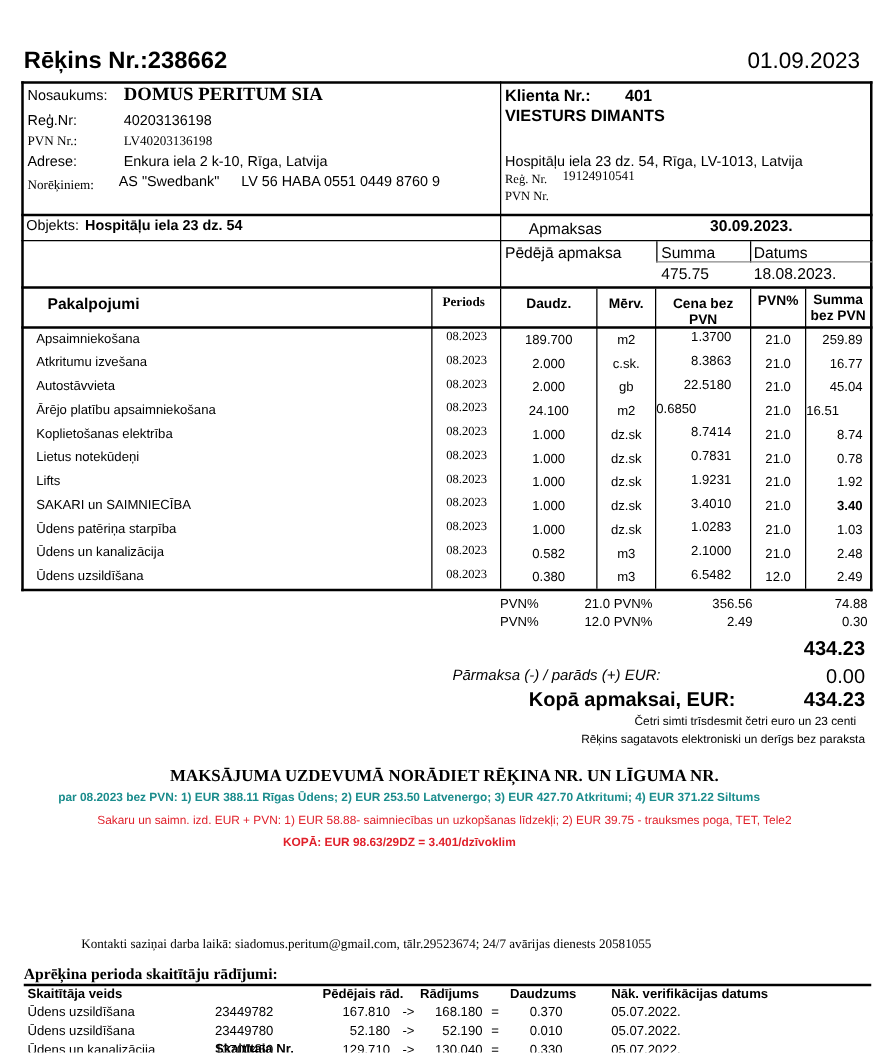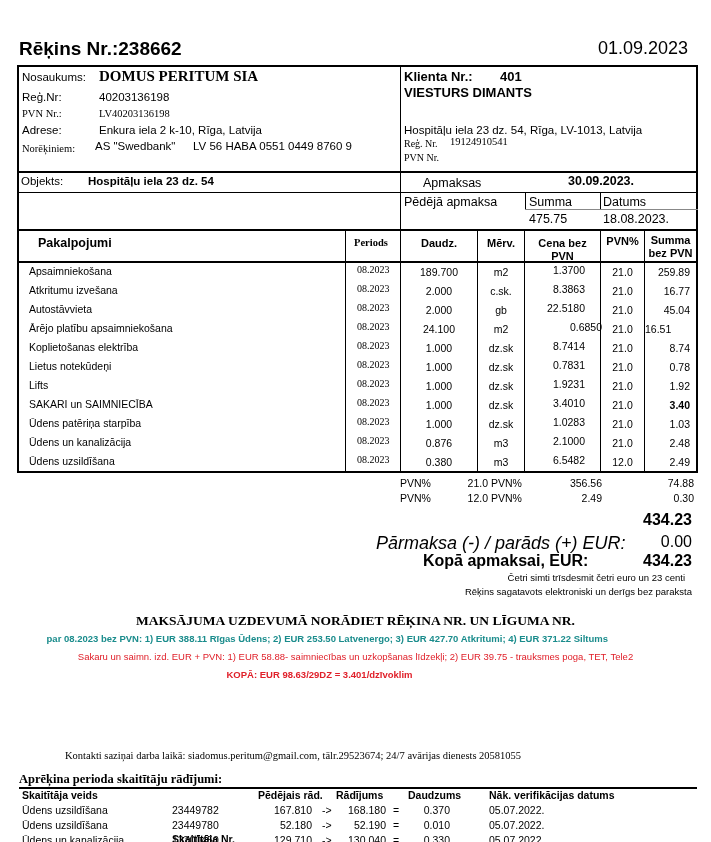--- a/index.html
+++ b/index.html
@@ -73,21 +73,21 @@
 
 <div class="abs bold" style="left:404px;top:69px;font-size:13px;">Klienta Nr.:</div>
 <div class="abs bold" style="left:500px;top:69px;font-size:13px;">401</div>
 <div class="abs bold" style="left:404px;top:85px;font-size:13px;">VIESTURS DIMANTS</div>
 <div class="abs lbl" style="left:404px;top:124px;">Hospitāļu iela 23 dz. 54, Rīga, LV-1013, Latvija</div>
 <div class="abs serif" style="left:404px;top:138px;font-size:10px;">Reģ. Nr.</div>
 <div class="abs serif" style="left:450px;top:136px;font-size:10.5px;">19124910541</div>
 <div class="abs serif" style="left:404px;top:152px;font-size:10px;">PVN Nr.</div>
 
 <div class="abs lbl" style="left:21px;top:175px;">Objekts:</div>
-<div class="abs lbl bold" style="left:88px;top:175px;">Hospitāļu iela 23 dz. 54</div>
+<div class="abs lbl bold" style="left:68px;top:175px;">Hospitāļu iela 23 dz. 54</div>
 <div class="abs" style="left:423px;top:176px;font-size:12.5px;">Apmaksas</div>
 <div class="abs bold" style="left:568px;top:174px;font-size:12.5px;">30.09.2023.</div>
 <div class="abs" style="left:404px;top:195px;font-size:12.5px;">Pēdējā apmaksa</div>
 <div class="abs" style="left:529px;top:195px;font-size:12.5px;">Summa</div>
 <div class="abs" style="left:603px;top:195px;font-size:12.5px;">Datums</div>
 <div class="abs" style="left:529px;top:212px;font-size:12.5px;">475.75</div>
 <div class="abs" style="left:603px;top:212px;font-size:12.5px;">18.08.2023.</div>
 
 <div class="abs bold" style="left:38px;top:236px;font-size:12.5px;">Pakalpojumi</div>
 <div class="abs serif bold" style="left:354px;top:237px;font-size:10.5px;">Periods</div>
@@ -122,21 +122,21 @@
     <div class="abs cell-period" style="left:357px;top:302px;">08.2023</div>
     <div class="abs cell-num" style="left:401px;width:76px;text-align:center;top:304px;">2.000</div>
     <div class="abs cell-num" style="left:478px;width:46px;text-align:center;top:304px;">gb</div>
     <div class="abs cell-num" style="left:525px;width:60px;text-align:right;top:302px;">22.5180</div>
     <div class="abs cell-num" style="left:601px;width:43px;text-align:center;top:304px;">21.0</div>
     <div class="abs cell-num" style="left:645px;width:45px;text-align:right;top:304px;">45.04</div>
     <div class="abs row-label" style="left:29px;top:322px;">Ārējo platību apsaimniekošana</div>
     <div class="abs cell-period" style="left:357px;top:321px;">08.2023</div>
     <div class="abs cell-num" style="left:401px;width:76px;text-align:center;top:323px;">24.100</div>
     <div class="abs cell-num" style="left:478px;width:46px;text-align:center;top:323px;">m2</div>
-    <div class="abs cell-num" style="left:556px;width:60px;text-align:center;top:321px;">0.6850</div>
+    <div class="abs cell-num" style="left:525px;width:60px;text-align:left;top:321px;">0.6850</div>
     <div class="abs cell-num" style="left:601px;width:43px;text-align:center;top:323px;">21.0</div>
     <div class="abs cell-num" style="left:645px;width:45px;top:323px;">16.51</div>
     <div class="abs row-label" style="left:29px;top:341px;">Koplietošanas elektrība</div>
     <div class="abs cell-period" style="left:357px;top:340px;">08.2023</div>
     <div class="abs cell-num" style="left:401px;width:76px;text-align:center;top:342px;">1.000</div>
     <div class="abs cell-num" style="left:478px;width:46px;text-align:center;top:342px;">dz.sk</div>
     <div class="abs cell-num" style="left:525px;width:60px;text-align:right;top:340px;">8.7414</div>
     <div class="abs cell-num" style="left:601px;width:43px;text-align:center;top:342px;">21.0</div>
     <div class="abs cell-num" style="left:645px;width:45px;text-align:right;top:342px;">8.74</div>
     <div class="abs row-label" style="left:29px;top:360px;">Lietus notekūdeņi</div>
@@ -162,21 +162,21 @@
     <div class="abs cell-num" style="left:645px;width:45px;text-align:right;top:399px;font-weight:bold;">3.40</div>
     <div class="abs row-label" style="left:29px;top:417px;">Ūdens patēriņa starpība</div>
     <div class="abs cell-period" style="left:357px;top:416px;">08.2023</div>
     <div class="abs cell-num" style="left:401px;width:76px;text-align:center;top:418px;">1.000</div>
     <div class="abs cell-num" style="left:478px;width:46px;text-align:center;top:418px;">dz.sk</div>
     <div class="abs cell-num" style="left:525px;width:60px;text-align:right;top:416px;">1.0283</div>
     <div class="abs cell-num" style="left:601px;width:43px;text-align:center;top:418px;">21.0</div>
     <div class="abs cell-num" style="left:645px;width:45px;text-align:right;top:418px;">1.03</div>
     <div class="abs row-label" style="left:29px;top:436px;">Ūdens un kanalizācija</div>
     <div class="abs cell-period" style="left:357px;top:435px;">08.2023</div>
-    <div class="abs cell-num" style="left:401px;width:76px;text-align:center;top:437px;">0.876</div>
+    <div class="abs cell-num" style="left:401px;width:76px;text-align:center;top:437px;">0.582</div>
     <div class="abs cell-num" style="left:478px;width:46px;text-align:center;top:437px;">m3</div>
     <div class="abs cell-num" style="left:525px;width:60px;text-align:right;top:435px;">2.1000</div>
     <div class="abs cell-num" style="left:601px;width:43px;text-align:center;top:437px;">21.0</div>
     <div class="abs cell-num" style="left:645px;width:45px;text-align:right;top:437px;">2.48</div>
     <div class="abs row-label" style="left:29px;top:455px;">Ūdens uzsildīšana</div>
     <div class="abs cell-period" style="left:357px;top:454px;">08.2023</div>
     <div class="abs cell-num" style="left:401px;width:76px;text-align:center;top:456px;">0.380</div>
     <div class="abs cell-num" style="left:478px;width:46px;text-align:center;top:456px;">m3</div>
     <div class="abs cell-num" style="left:525px;width:60px;text-align:right;top:454px;">6.5482</div>
     <div class="abs cell-num" style="left:601px;width:43px;text-align:center;top:456px;">12.0</div>
@@ -190,21 +190,21 @@
     <div class="abs" style="font-size:10.5px;left:540px;width:62px;text-align:right;top:477px;">356.56</div>
     <div class="abs" style="font-size:10.5px;left:640px;width:54px;text-align:right;top:477px;">74.88</div>
     <div class="abs" style="font-size:10.5px;left:400px;top:492px;">PVN%</div>
     <div class="abs" style="font-size:10.5px;left:440px;width:48px;text-align:right;top:492px;">12.0</div>
     <div class="abs" style="font-size:10.5px;left:491px;top:492px;">PVN%</div>
     <div class="abs" style="font-size:10.5px;left:540px;width:62px;text-align:right;top:492px;">2.49</div>
     <div class="abs" style="font-size:10.5px;left:640px;width:54px;text-align:right;top:492px;">0.30</div>
   </div>
 
 <div class="abs bold" style="right:19px;top:511px;font-size:16px;">434.23</div>
-<div class="abs" style="left:376px;top:533px;font-size:18px;font-style:italic;">Pārmaksa (-) / parāds (+) EUR:</div>
+<div class="abs" style="left:362px;top:533px;font-size:12px;font-style:italic;">Pārmaksa (-) / parāds (+) EUR:</div>
 <div class="abs" style="right:19px;top:533px;font-size:16px;">0.00</div>
 <div class="abs bold" style="left:423px;top:552px;font-size:16px;">Kopā apmaksai, EUR:</div>
 <div class="abs bold" style="right:19px;top:552px;font-size:16px;">434.23</div>
 <div class="abs" style="right:26px;top:572px;font-size:9.5px;">Četri simti trīsdesmit četri euro un 23 centi</div>
 <div class="abs" style="right:19px;top:586px;font-size:9.5px;">Rēķins sagatavots elektroniski un derīgs bez paraksta</div>
 
 <div class="abs serif bold" style="left:0;width:711px;text-align:center;top:613px;font-size:13.5px;">MAKSĀJUMA UZDEVUMĀ NORĀDIET RĒĶINA NR. UN LĪGUMA NR.</div>
 <div class="abs bold teal" style="left:0;width:608px;text-align:right;top:633px;font-size:9.5px;">par 08.2023 bez PVN: 1) EUR 388.11 Rīgas Ūdens; 2) EUR 253.50 Latvenergo; 3) EUR 427.70 Atkritumi; 4) EUR 371.22 Siltums</div>
 <div class="abs red" style="left:0;width:711px;text-align:center;top:651px;font-size:9.5px;">Sakaru un saimn. izd. EUR + PVN: 1) EUR 58.88- saimniecības un uzkopšanas līdzekļi; 2) EUR 39.75 - trauksmes poga, TET, Tele2</div>
 <div class="abs bold red" style="left:0;width:639px;text-align:center;top:669px;font-size:9.5px;">KOPĀ: EUR 98.63/29DZ = 3.401/dzīvoklim</div>

